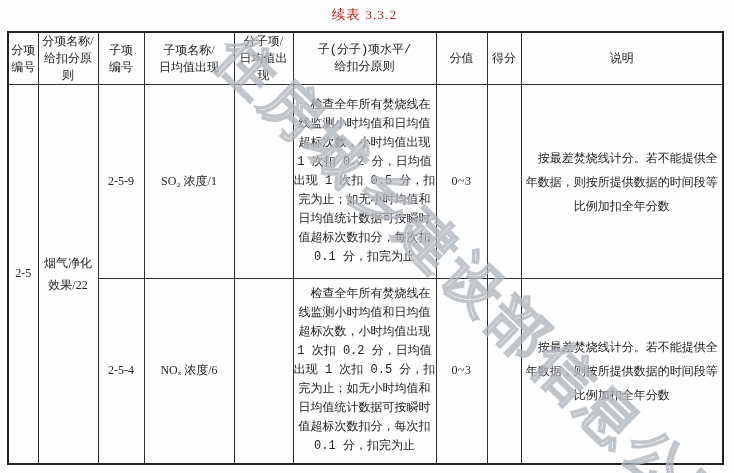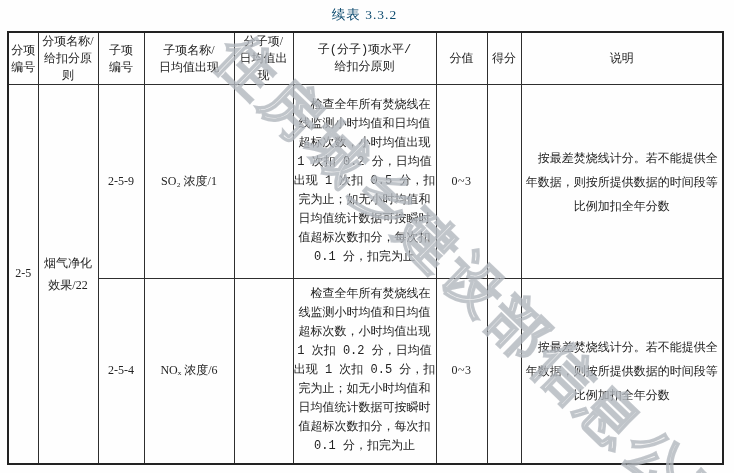--- a/index.html
+++ b/index.html
@@ -5,21 +5,21 @@
   html,body{margin:0;padding:0;}
   body{
     width:734px;height:473px;background:#ffffff;
     font-family:"Liberation Serif","DejaVu Serif",serif;
     color:#1f1f1f;overflow:hidden;position:relative;
   }
   .page{position:absolute;inset:0;overflow:hidden;background:#fefefe;}
 
   .doc-title{
     position:absolute;left:7px;top:6px;width:715px;
-    text-align:center;font-size:13.5px;letter-spacing:1px;color:#0c4a6e;
+    text-align:center;font-size:13.5px;letter-spacing:1px;color:#b91c1c;
   }
 
   table.rubric{
     position:absolute;left:7px;top:31px;width:715px;
     border-collapse:collapse;table-layout:fixed;
     background:transparent;
   }
   table.rubric th, table.rubric td{
     border:1px solid #2e2e2e;
     padding:0;vertical-align:middle;text-align:center;

